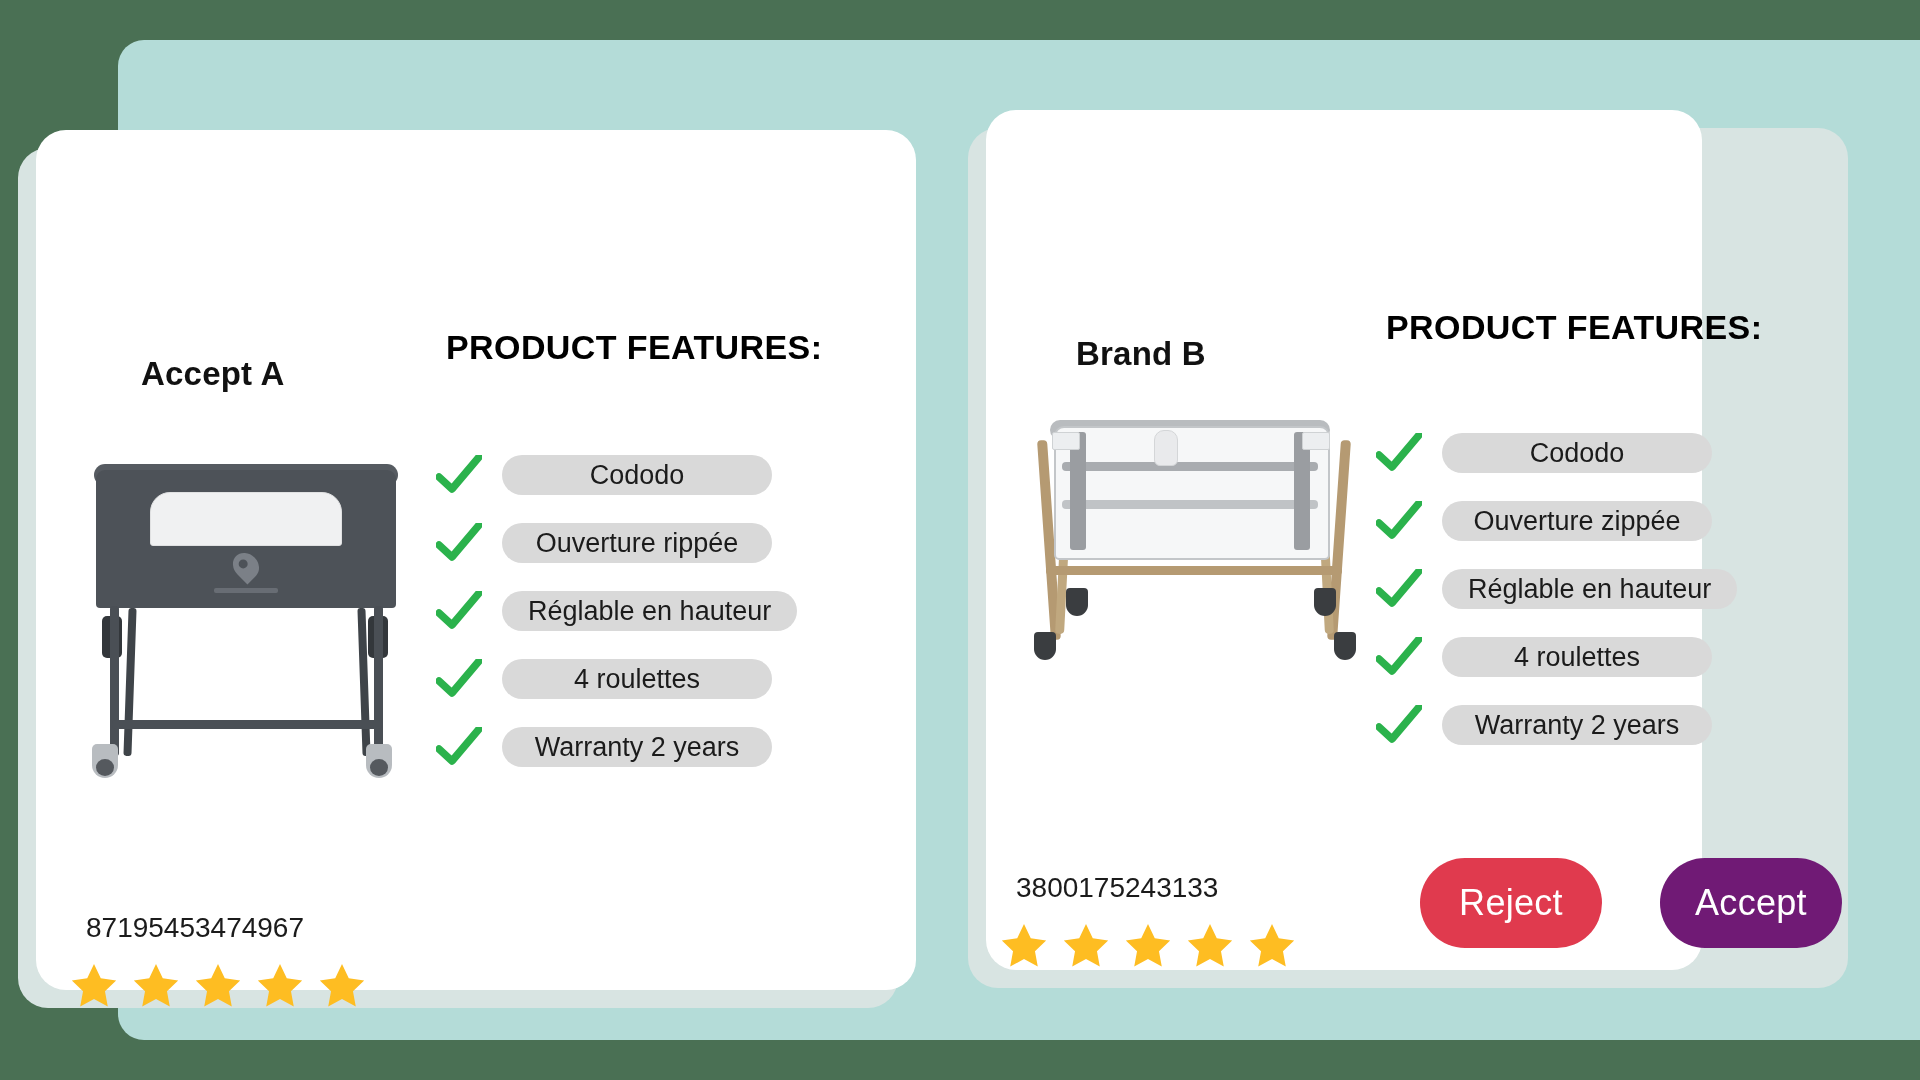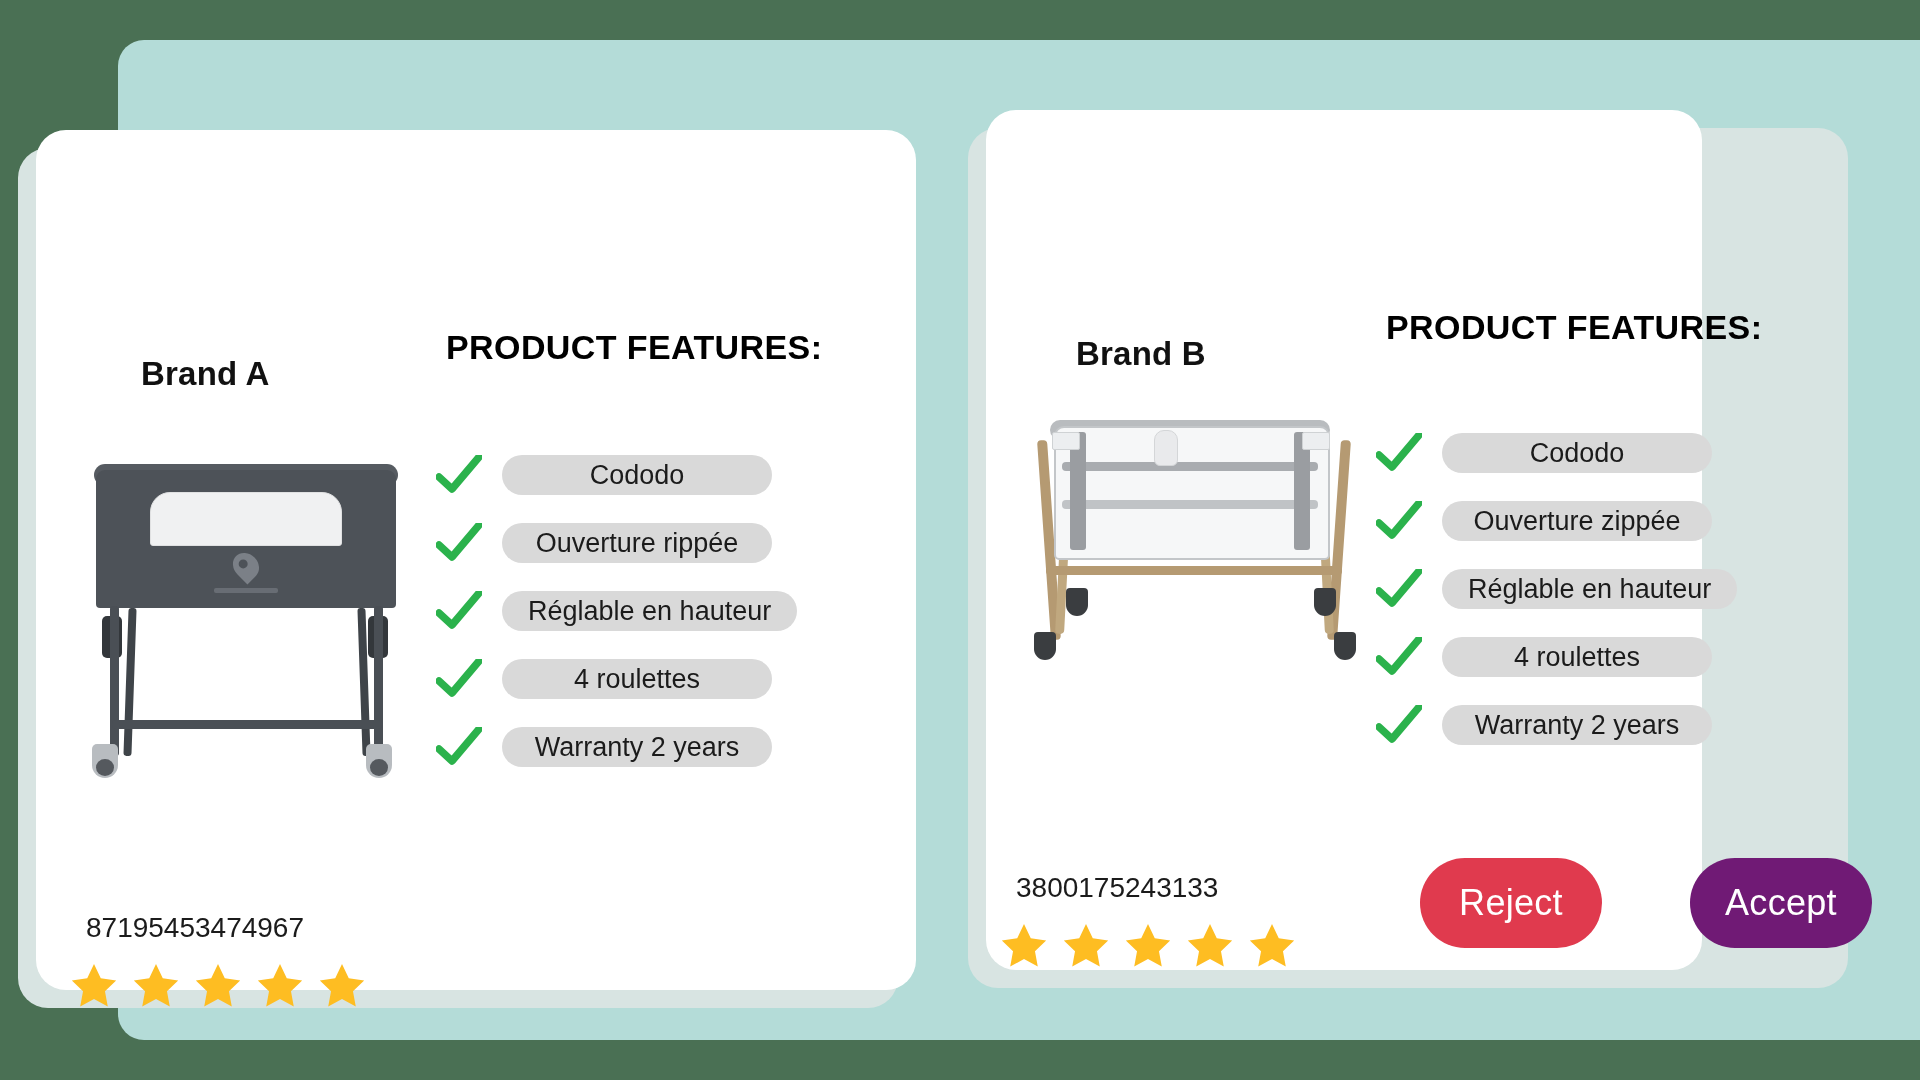--- a/index.html
+++ b/index.html
@@ -276,21 +276,21 @@
   .card.a .stars { left: 30px; top: 828px; }
   .card.b .stars { left: 10px; top: 808px; }
   .star { width: 56px; height: 56px; display: block; }
 
   
   .actions {
     position: absolute;
     left: 1420px;
     top: 858px;
     display: flex;
-    gap: 88px;
+    gap: 58px;
   }
   .action-btn {
     width: 182px;
     height: 90px;
     border: none;
     border-radius: 45px;
     font-family: "Liberation Sans", sans-serif;
     font-size: 36px;
     color: #ffffff;
     cursor: pointer;
@@ -302,21 +302,21 @@
 
 <div id="stage">
 
   <div class="teal-panel"></div>
 
   <div class="card-shadow a"></div>
   <div class="card-shadow b"></div>
 
   <div class="card a">
 
-    <div class="brand-title">Brand A</div>
+    <div class="brand-title">Accept A</div>
 
     <div class="features-heading">PRODUCT FEATURES:</div>
 
     <div class="product-photo">
       <div class="crib">
         <div class="cribA-toprail"></div>
         <div class="cribA-body"></div>
         <div class="cribA-mesh"></div>
         <div class="cribA-logo"></div>
         <div class="cribA-wordmark"></div>

